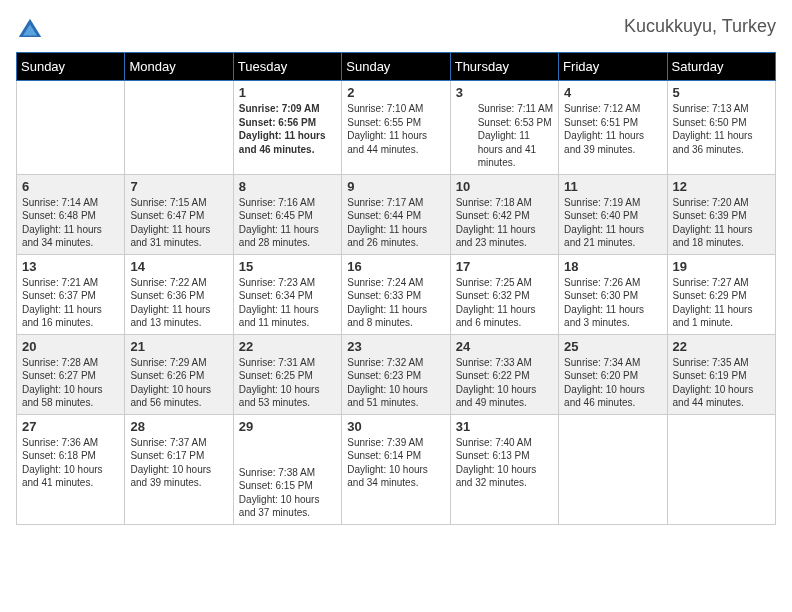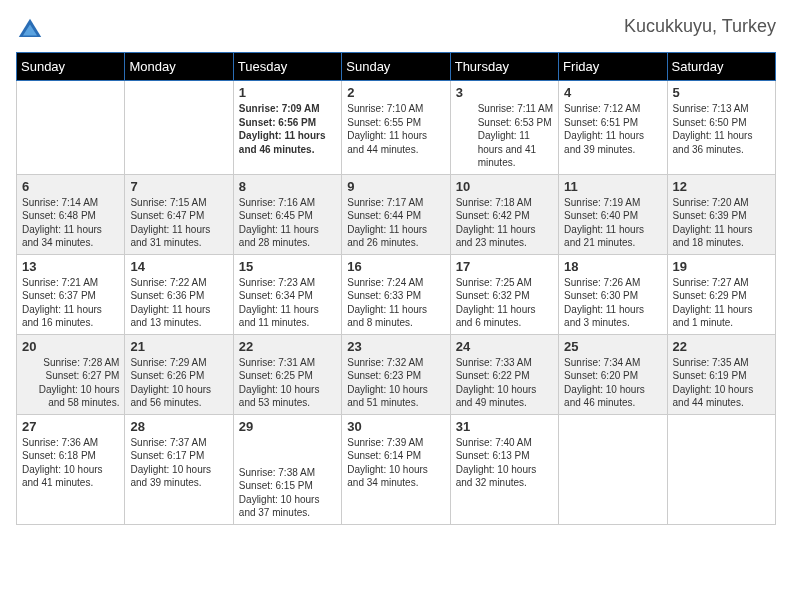--- a/index.html
+++ b/index.html
@@ -240,21 +240,21 @@
         <td>
           <div class="day-number">19</div>
           <div class="day-info" style="white-space: pre-line;">Sunrise: 7:27 AM
 Sunset: 6:29 PM
 Daylight: 11 hours and 1 minute.</div>
         </td>
       </tr>
       <tr class="row-shaded">
         <td>
           <div class="day-number">20</div>
-          <div class="day-info" style="white-space: pre-line; text-align: right;">Sunrise: 7:28 AM
+          <div class="day-info" style="white-space: pre-line;">Sunrise: 7:28 AM
 Sunset: 6:27 PM
 Daylight: 10 hours and 58 minutes.</div>
         </td>
         <td>
           <div class="day-number">21</div>
           <div class="day-info" style="white-space: pre-line;">Sunrise: 7:29 AM
 Sunset: 6:26 PM
 Daylight: 10 hours and 56 minutes.</div>
         </td>
         <td>

